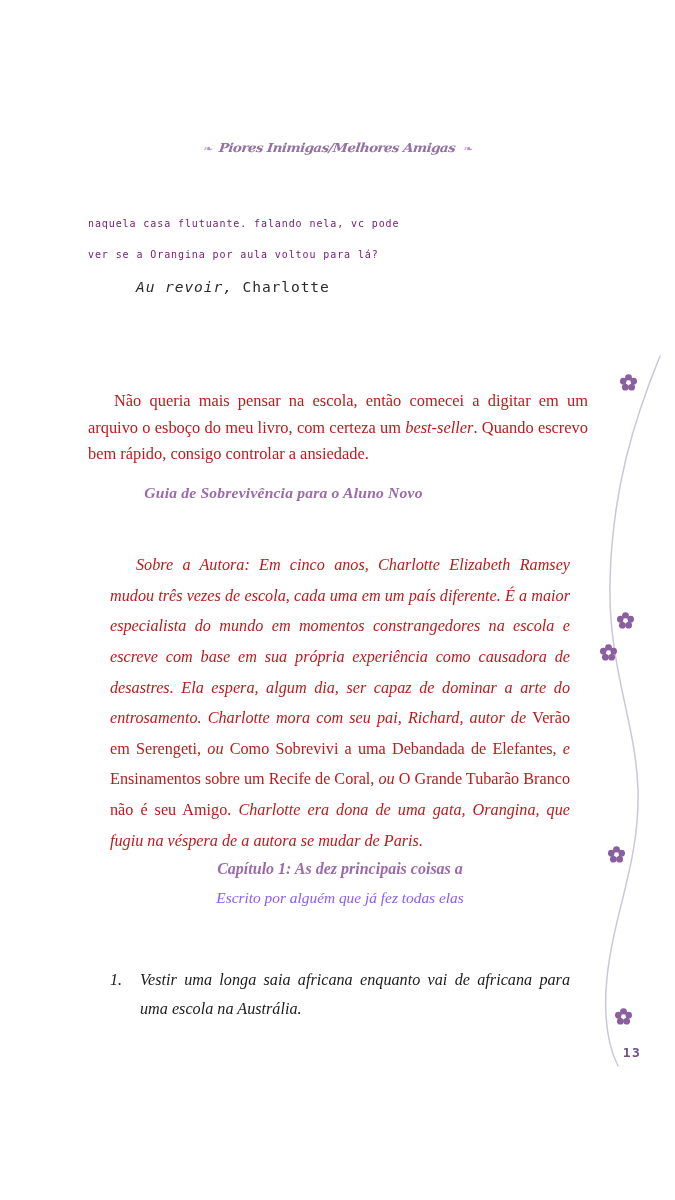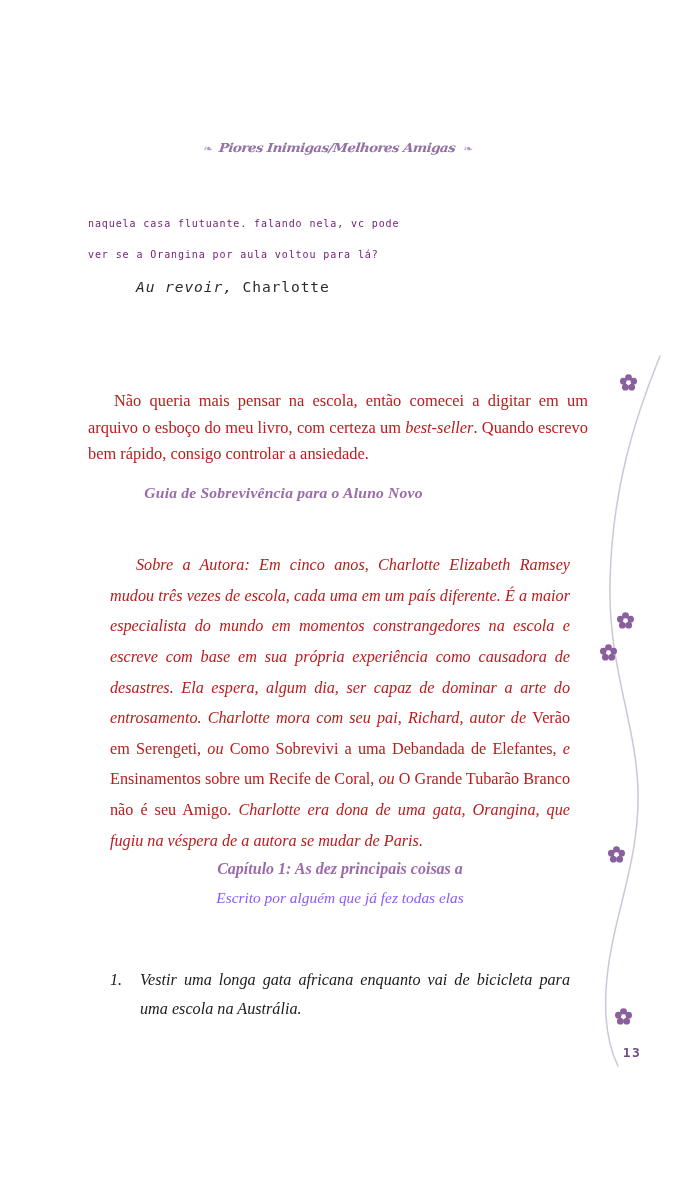--- a/index.html
+++ b/index.html
@@ -220,21 +220,21 @@
 <p class="excerpt"><span>Sobre a Autora: Em cinco anos, Charlotte Elizabeth Ramsey mudou três vezes de escola, cada uma em um país diferente. É a maior especialista do mundo em momentos constrangedores na escola e escreve com base em sua própria experiência como causadora de desastres. Ela espera, algum dia, ser capaz de dominar a arte do entrosamento. Charlotte mora com seu pai, Richard, autor de </span><span class="up">Verão em Serengeti,</span><span> ou </span><span class="up">Como Sobrevivi a uma Debandada de Elefantes,</span><span> e </span><span class="up">Ensinamentos sobre um Recife de Coral,</span><span> ou </span><span class="up">O Grande Tubarão Branco não é seu Amigo.</span><span> Charlotte era dona de uma gata, Orangina, que fugiu na véspera de a autora se mudar de Paris.</span></p>
 
 <div class="chapter">
   <div class="ch-line">Capítulo 1: As dez principais coisas a</div>
   <div class="ch-sub">Escrito por alguém que já fez todas elas</div>
 </div>
 
 <div class="numlist">
   <div class="li">
     <span class="num">1.</span>
-    <span class="txt">Vestir uma longa gata africana enquanto vai de bicicleta para uma escola na Austrália.</span>
+    <span class="txt">Vestir uma longa saia africana enquanto vai de africana para uma escola na Austrália.</span>
   </div>
 </div>
 
 <div class="vine">
   <svg width="115" height="720" viewBox="0 0 115 720">
     <path d="M 100 6 C 74 70, 52 140, 50 232 C 48 318, 76 372, 78 440 C 80 516, 50 570, 46 640 C 44 678, 50 700, 58 716" fill="none" stroke="#cdc6d8" stroke-width="1.5" stroke-linecap="round"></path>
   </svg>
 
   <span class="flower" style="left:60px; top:24px;">
     <svg viewBox="0 0 20 20" width="17" height="17">

